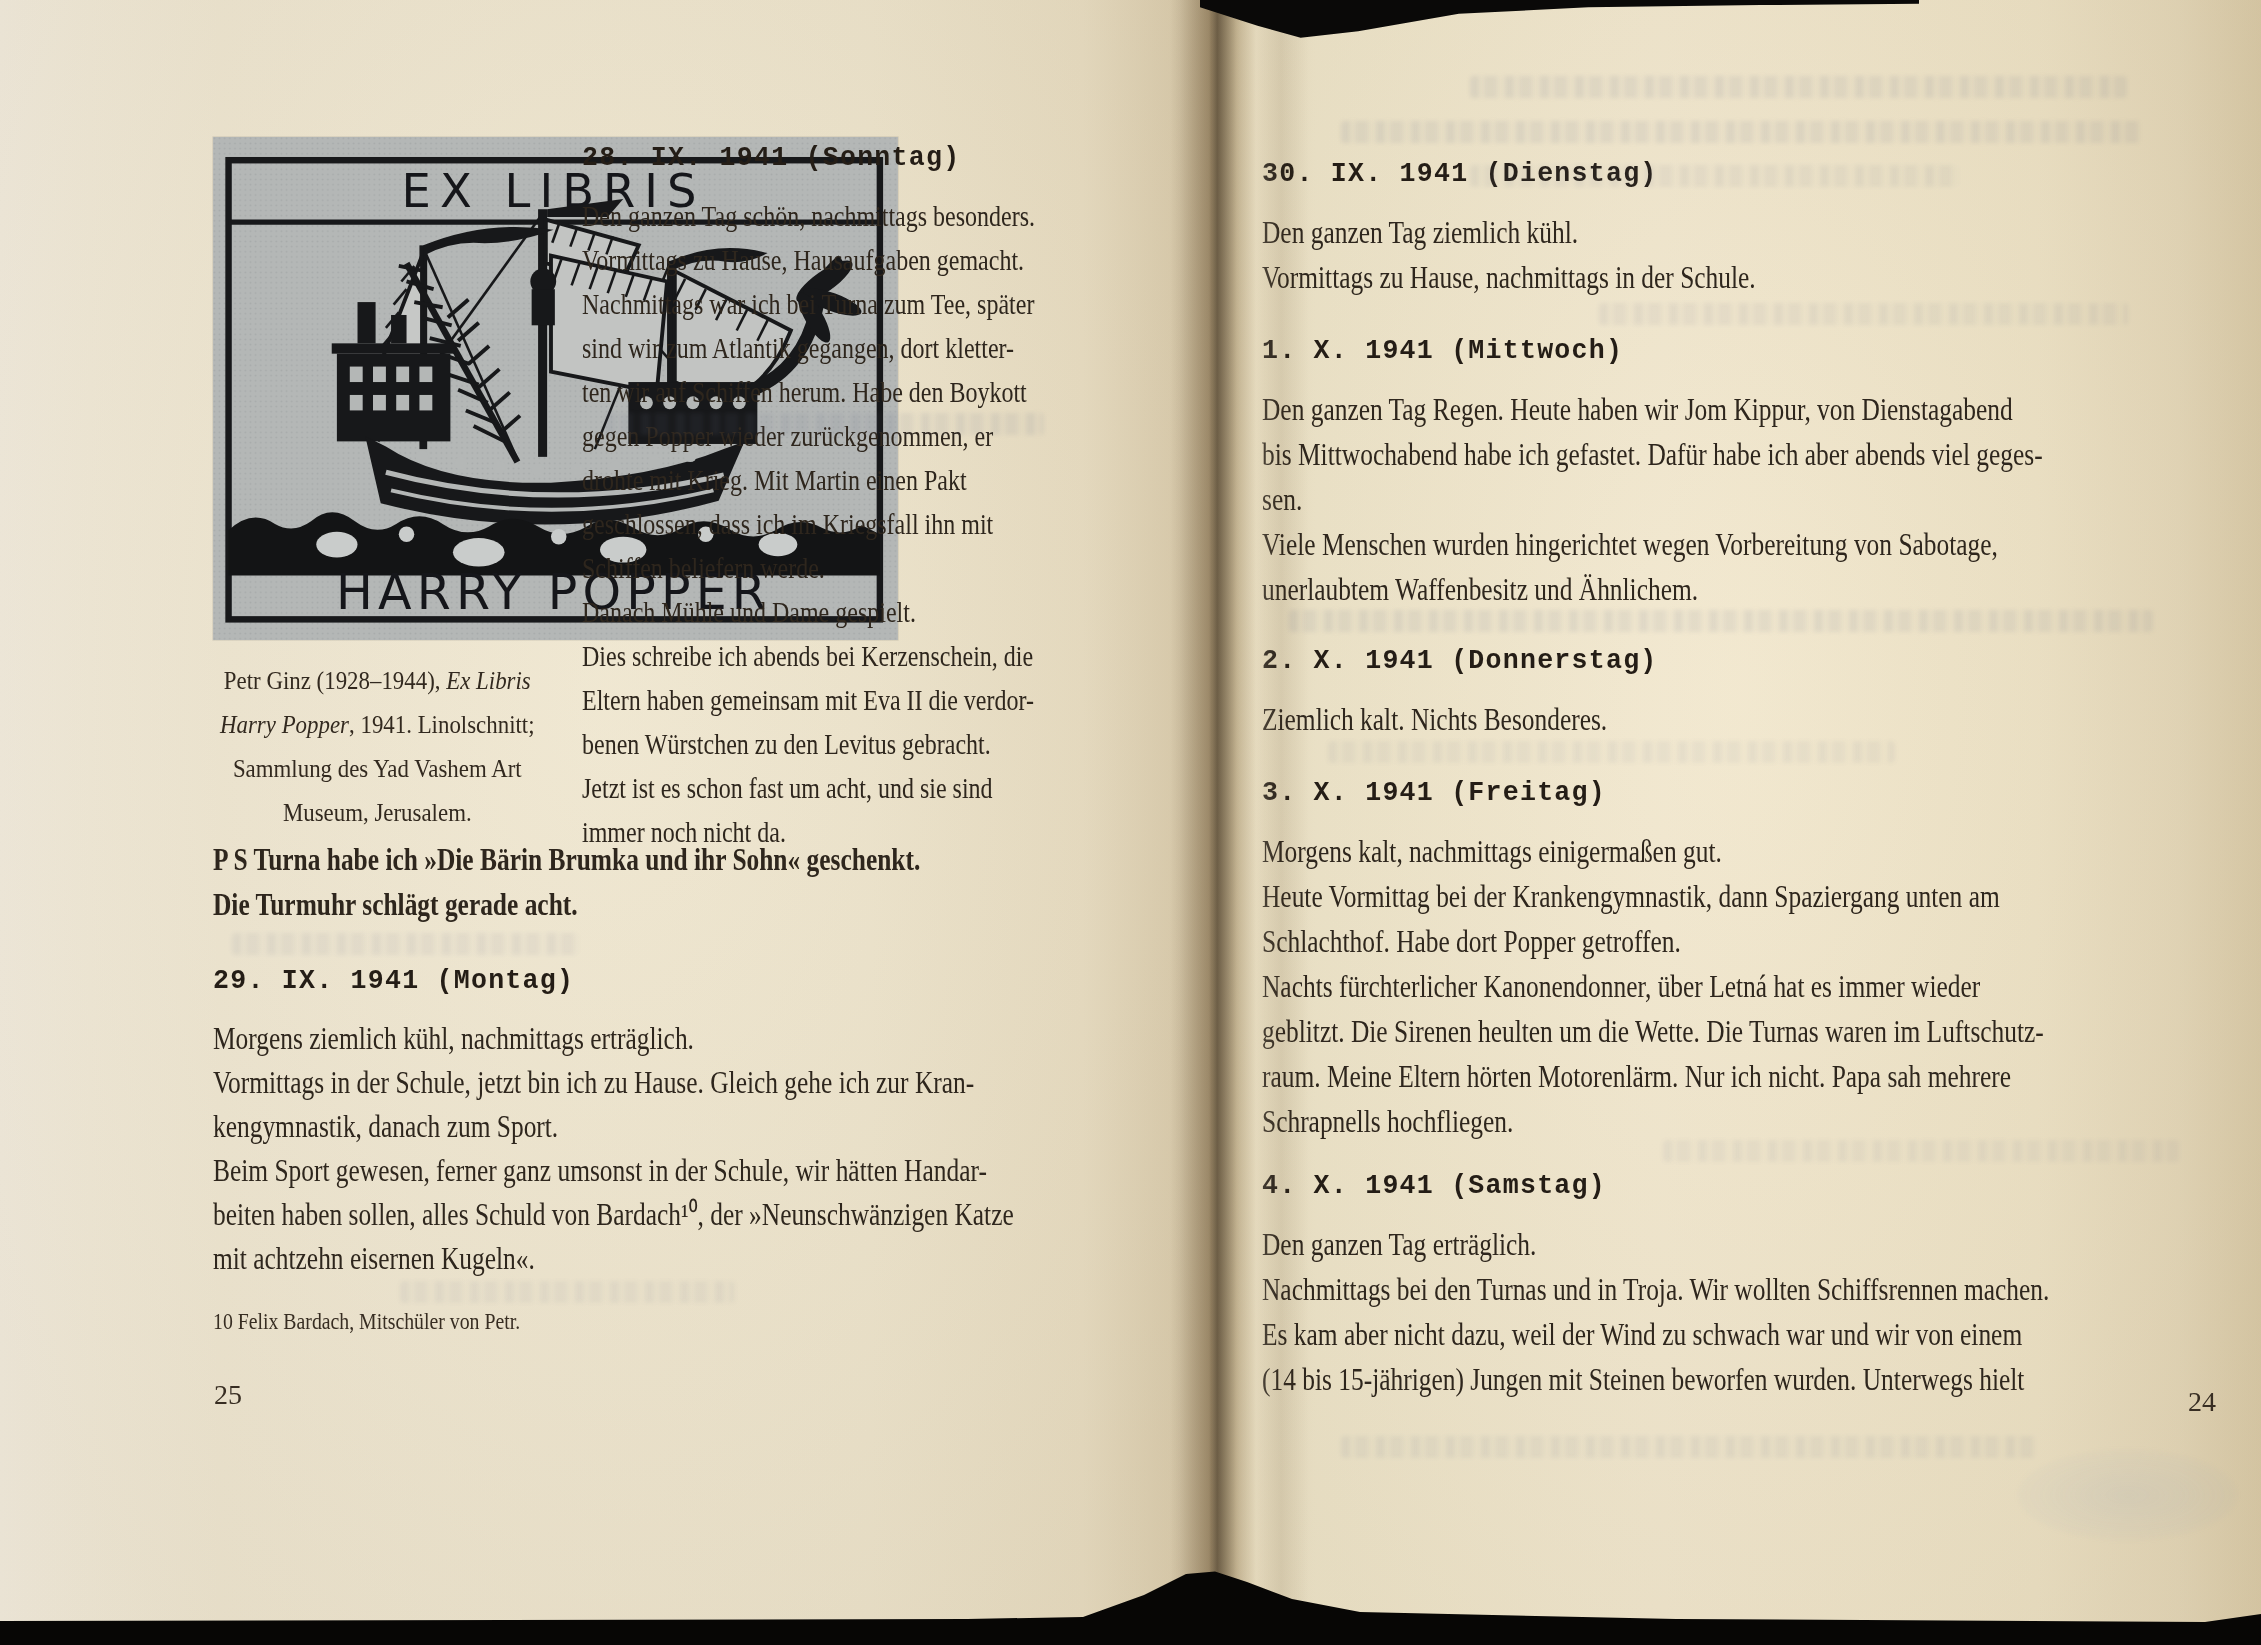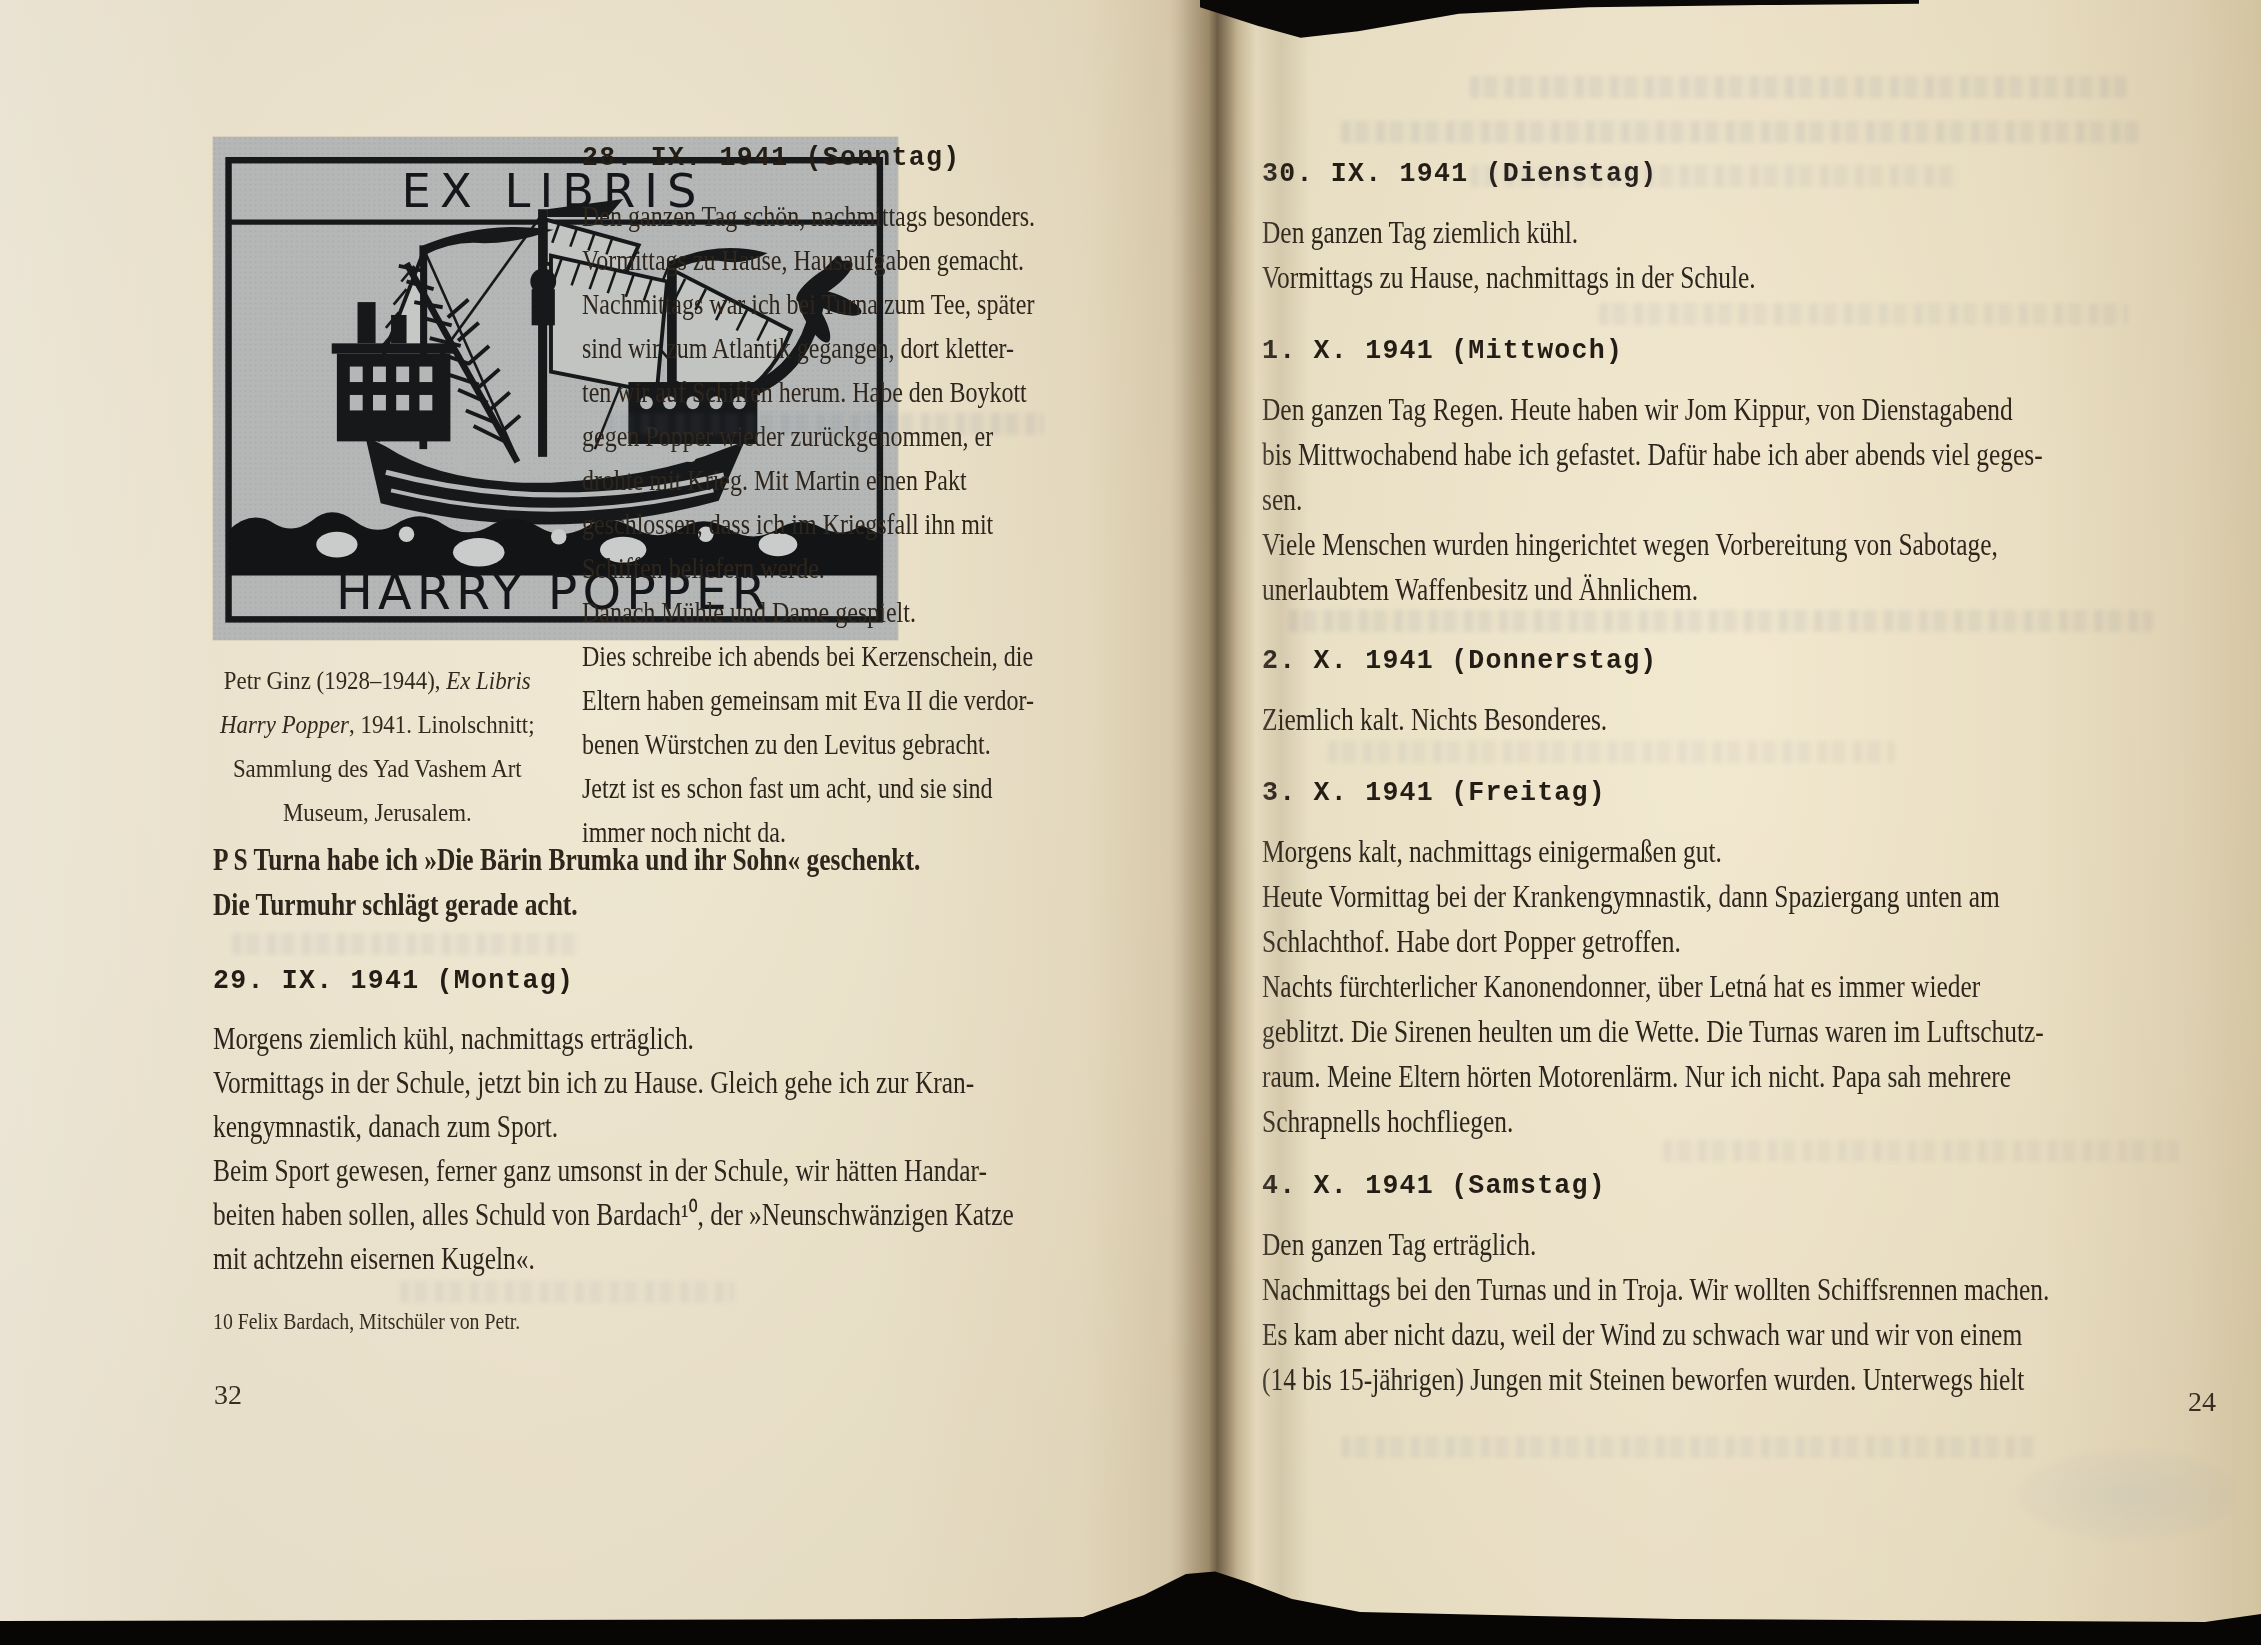--- a/index.html
+++ b/index.html
@@ -258,21 +258,21 @@
       <div class="tline">Morgens ziemlich kühl, nachmittags erträglich.</div>
       <div class="tline">Vormittags in der Schule, jetzt bin ich zu Hause. Gleich gehe ich zur Kran-</div>
       <div class="tline">kengymnastik, danach zum Sport.</div>
       <div class="tline">Beim Sport gewesen, ferner ganz umsonst in der Schule, wir hätten Handar-</div>
       <div class="tline">beiten haben sollen, alles Schuld von Bardach¹⁰, der »Neunschwänzigen Katze</div>
       <div class="tline">mit achtzehn eisernen Kugeln«.</div>
     </div>
 </div>
 
 <div class="abs footnote" style="left:213px; top:1309px;">10 Felix Bardach, Mitschüler von Petr.</div>
-<div class="abs pagenum" style="left:214px; top:1379px;">32</div>
+<div class="abs pagenum" style="left:214px; top:1379px;">25</div>
 
 <div class="ghost" style="left:606px; top:413px; width:438px;"></div>
 <div class="ghost" style="left:232px; top:933px; width:348px; opacity:.8;"></div>
 <div class="ghost" style="left:400px; top:1281px; width:335px; opacity:.7;"></div>
 
 <div id="right-page" class="page rp">
   <div class="vignette"></div>
 </div>
 
 <div class="rp">

